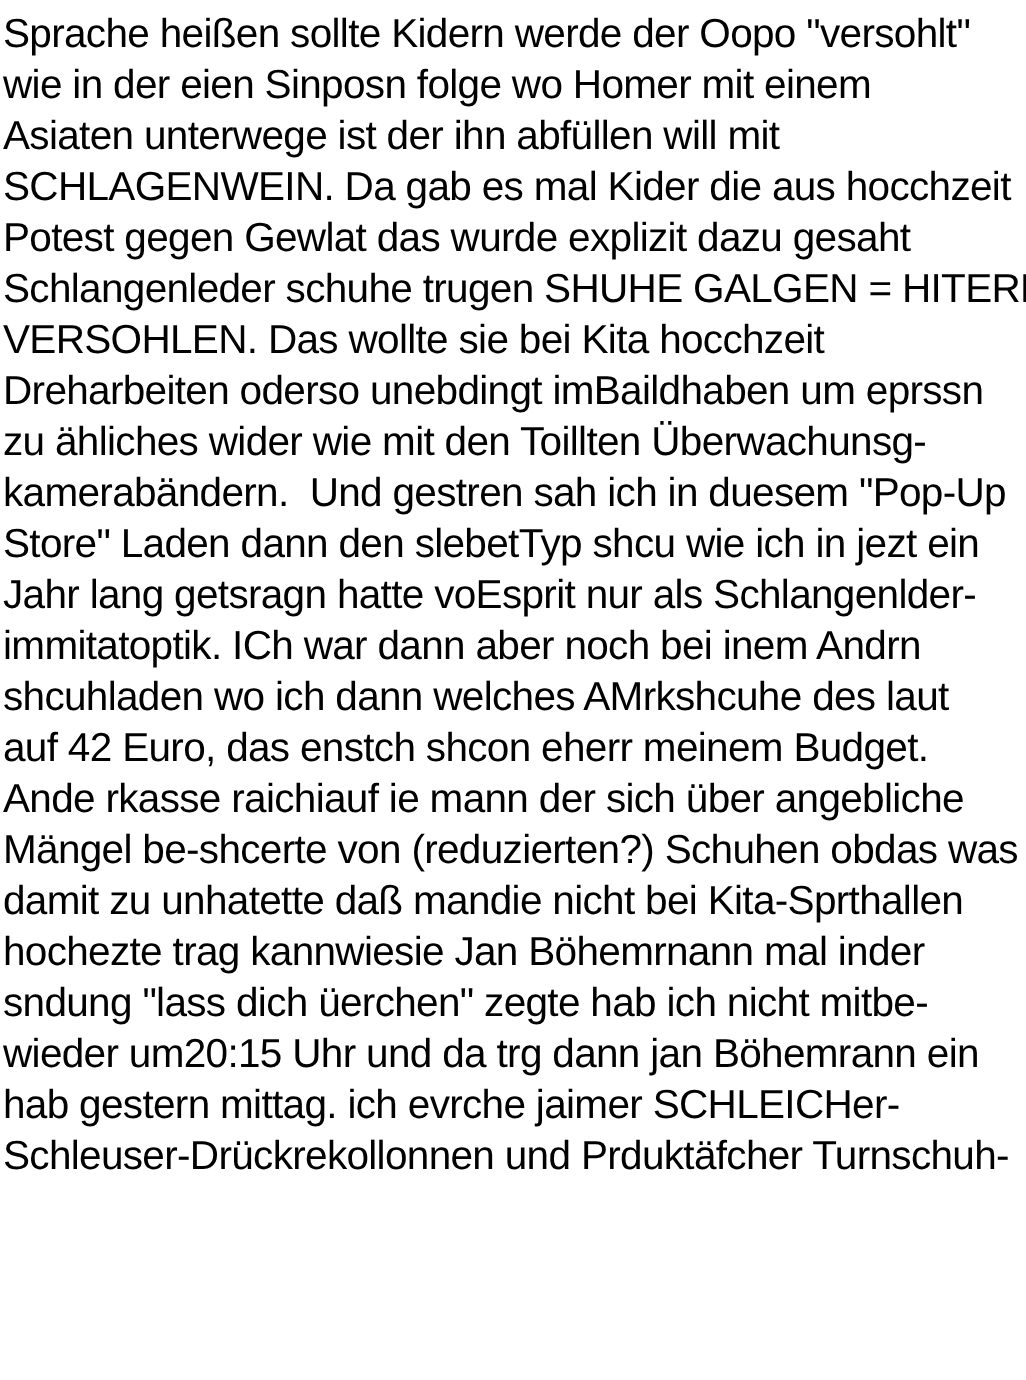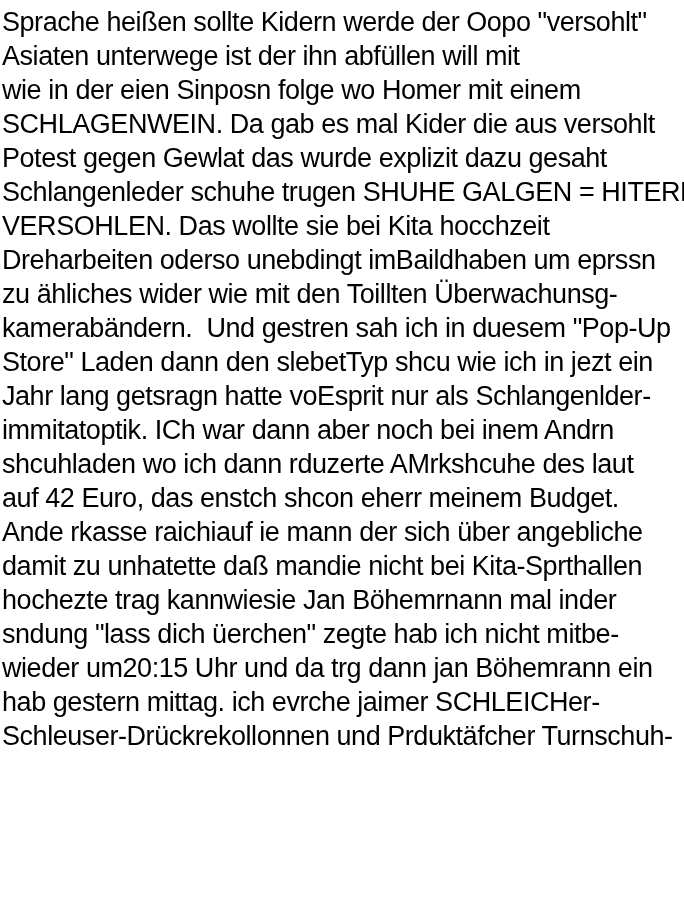--- a/index.html
+++ b/index.html
@@ -27,35 +27,36 @@
     white-space: pre;       
     height: 34px;
   }
 </style>
 </head>
 <body>
 
 <div class="page">
   <div class="text-block">
     <div class="text-line">Sprache heißen sollte Kidern werde der Oopo "versohlt"</div>
+    <div class="text-line">wie in der eien Sinposn folge wo Homer mit einem</div>
     <div class="text-line">Asiaten unterwege ist der ihn abfüllen will mit</div>
-    <div class="text-line">wie in der eien Sinposn folge wo Homer mit einem</div>
-    <div class="text-line">SCHLAGENWEIN. Da gab es mal Kider die aus versohlt</div>
+    <div class="text-line">SCHLAGENWEIN. Da gab es mal Kider die aus hocchzeit</div>
     <div class="text-line">Potest gegen Gewlat das wurde explizit dazu gesaht</div>
     <div class="text-line">Schlangenleder schuhe trugen SHUHE GALGEN = HITERN</div>
     <div class="text-line">VERSOHLEN. Das wollte sie bei Kita hocchzeit</div>
     <div class="text-line">Dreharbeiten oderso unebdingt imBaildhaben um eprssn</div>
     <div class="text-line">zu ähliches wider wie mit den Toillten Überwachunsg-</div>
     <div class="text-line">kamerabändern.  Und gestren sah ich in duesem "Pop-Up</div>
     <div class="text-line">Store" Laden dann den slebetTyp shcu wie ich in jezt ein</div>
     <div class="text-line">Jahr lang getsragn hatte voEsprit nur als Schlangenlder-</div>
     <div class="text-line">immitatoptik. ICh war dann aber noch bei inem Andrn</div>
-    <div class="text-line">shcuhladen wo ich dann rduzerte AMrkshcuhe des laut</div>
+    <div class="text-line">shcuhladen wo ich dann welches AMrkshcuhe des laut</div>
     <div class="text-line">auf 42 Euro, das enstch shcon eherr meinem Budget.</div>
     <div class="text-line">Ande rkasse raichiauf ie mann der sich über angebliche</div>
+    <div class="text-line">Mängel be-shcerte von (reduzierten?) Schuhen obdas was</div>
     <div class="text-line">damit zu unhatette daß mandie nicht bei Kita-Sprthallen</div>
     <div class="text-line">hochezte trag kannwiesie Jan Böhemrnann mal inder</div>
     <div class="text-line">sndung "lass dich üerchen" zegte hab ich nicht mitbe-</div>
     <div class="text-line">wieder um20:15 Uhr und da trg dann jan Böhemrann ein</div>
     <div class="text-line">hab gestern mittag. ich evrche jaimer SCHLEICHer-</div>
     <div class="text-line">Schleuser-Drückrekollonnen und Prduktäfcher Turnschuh-</div>
   </div>
 </div>
 
 </body></html>

